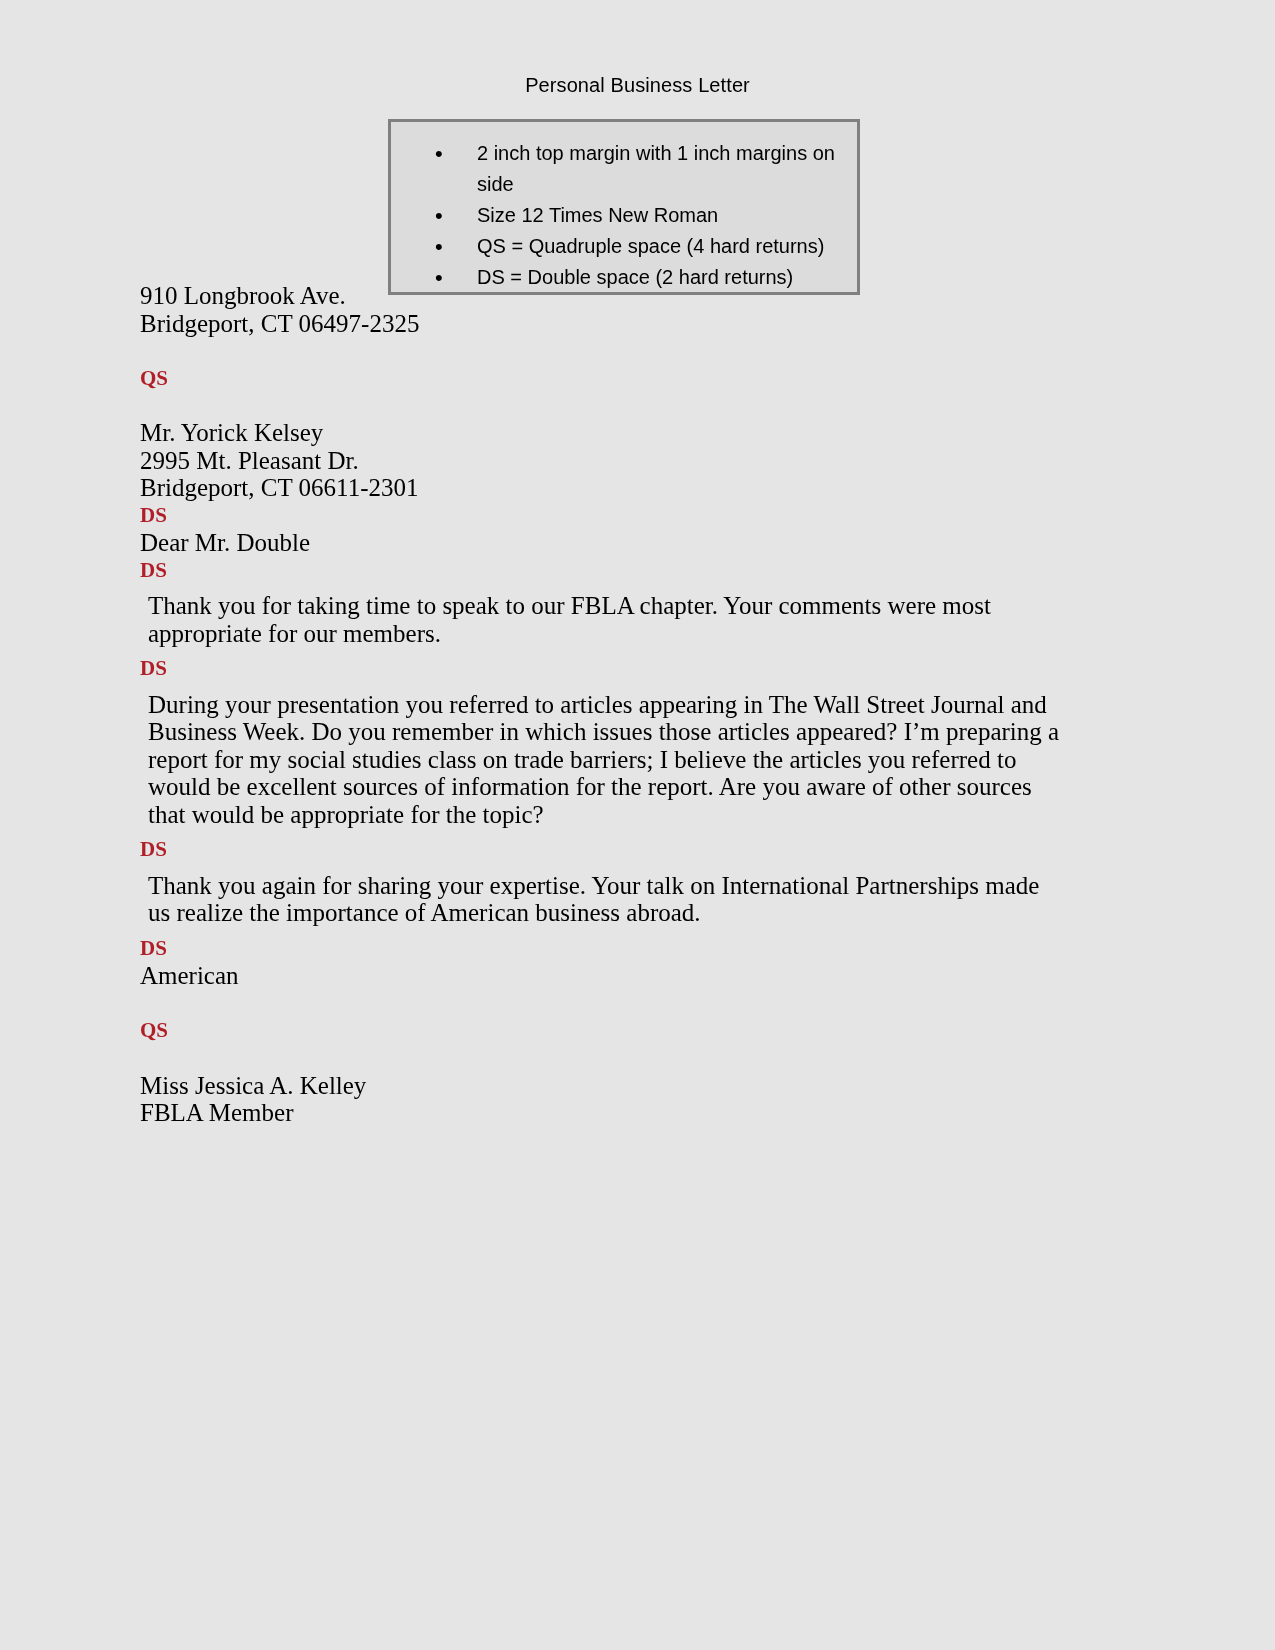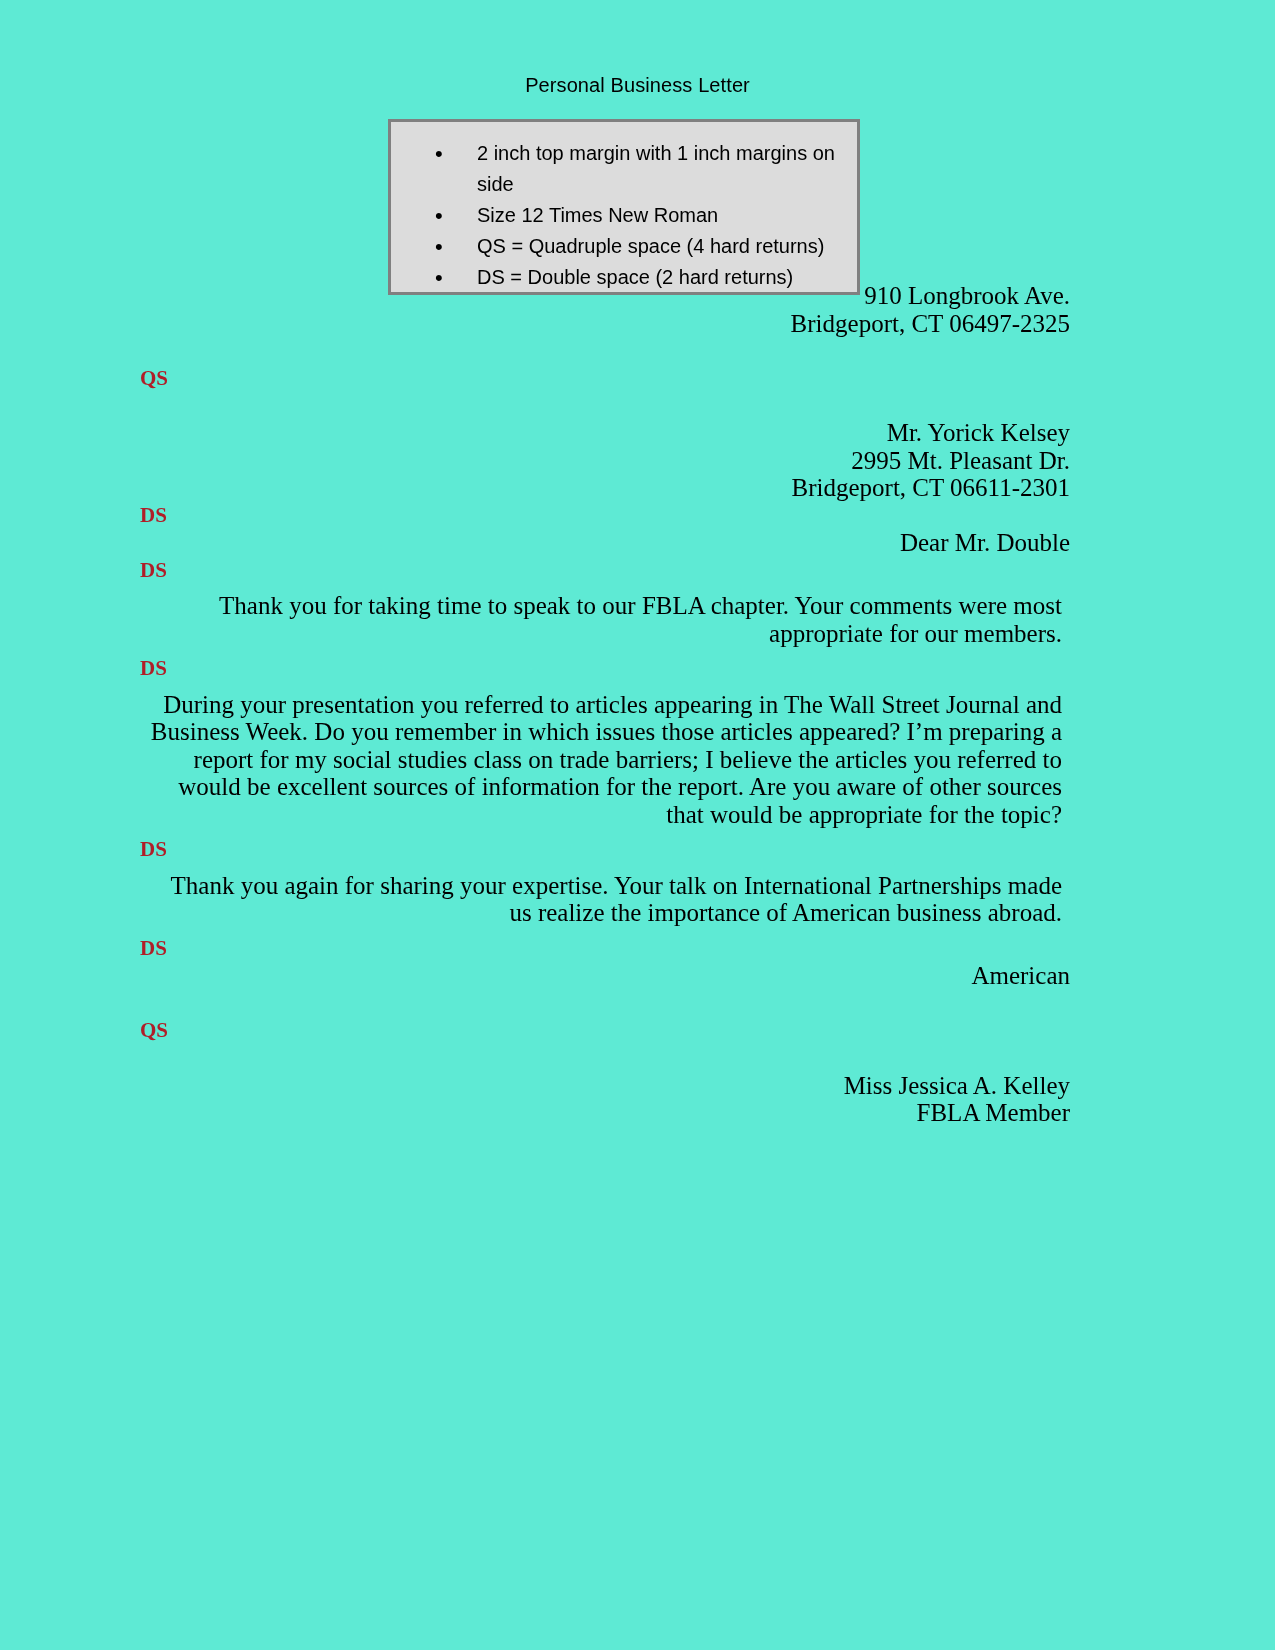--- a/index.html
+++ b/index.html
@@ -13,21 +13,21 @@
     position: relative;
     font-family: "Liberation Serif", "DejaVu Serif", serif;
     color: #000000;
     overflow: hidden;
   }
 
   .page {
     position: relative;
     width: 1275px;
     height: 1650px;
-    background: #5eead4;
+    background: #e5e5e5;
   }
 
   
   .doc-title {
     position: absolute;
     top: 72px;
     left: 0;
     width: 1275px;
     text-align: center;
     font-family: "Liberation Sans", "DejaVu Sans", sans-serif;
@@ -78,21 +78,20 @@
     left: 140px;
     top: 282px;
     width: 930px;
   }
   .letter .line,
   .letter .para {
     font-family: "Liberation Serif", "DejaVu Serif", serif;
     font-size: 25px;
     line-height: 27.5px;
     color: #000000;
-    text-align: right;
   }
   .letter .para {
     margin: 8px;
   }
   .marker {
     font-family: "Liberation Serif", "DejaVu Serif", serif;
     font-size: 21px;
     line-height: 27.5px;
     color: #b01e28;
     font-weight: bold;

